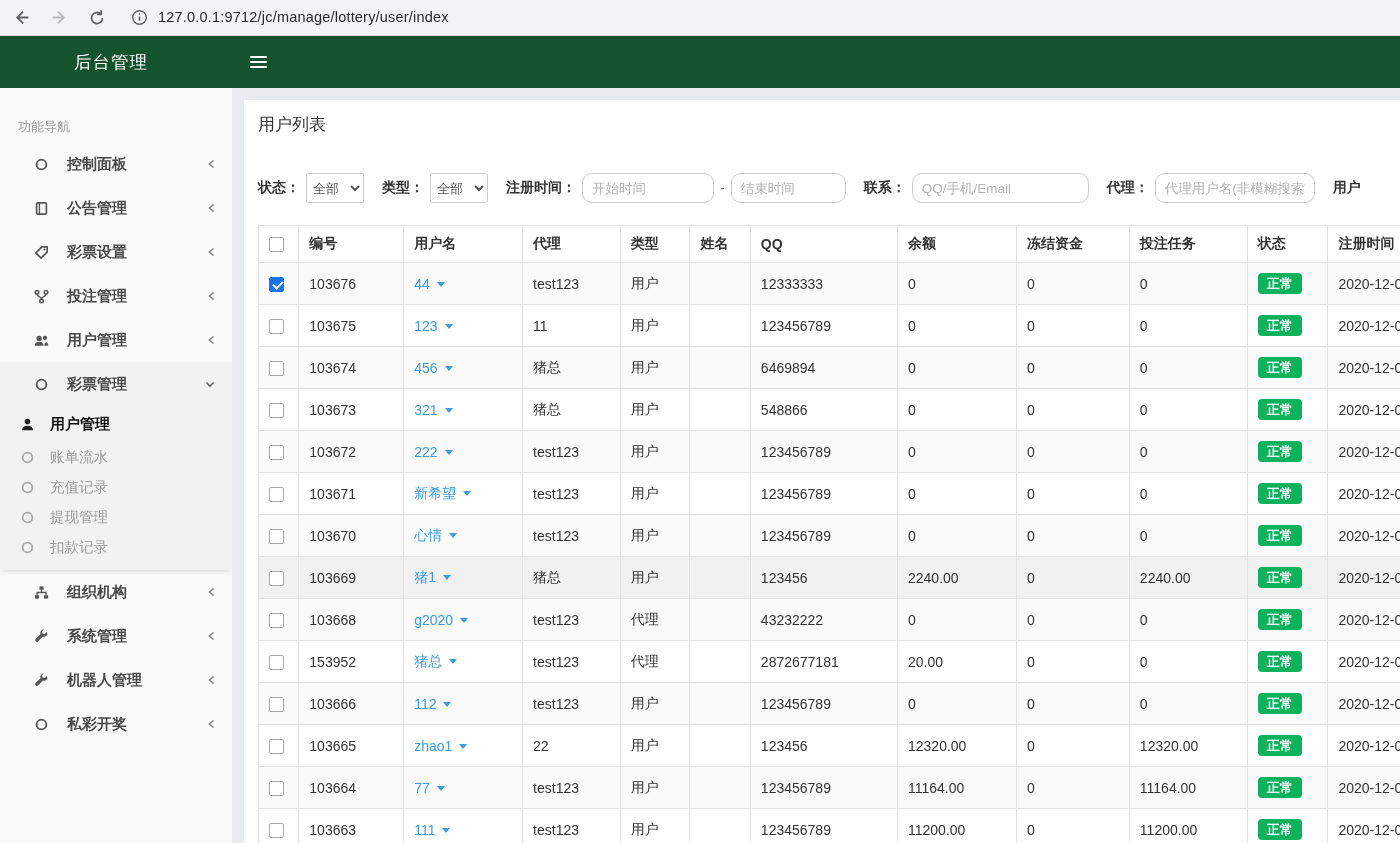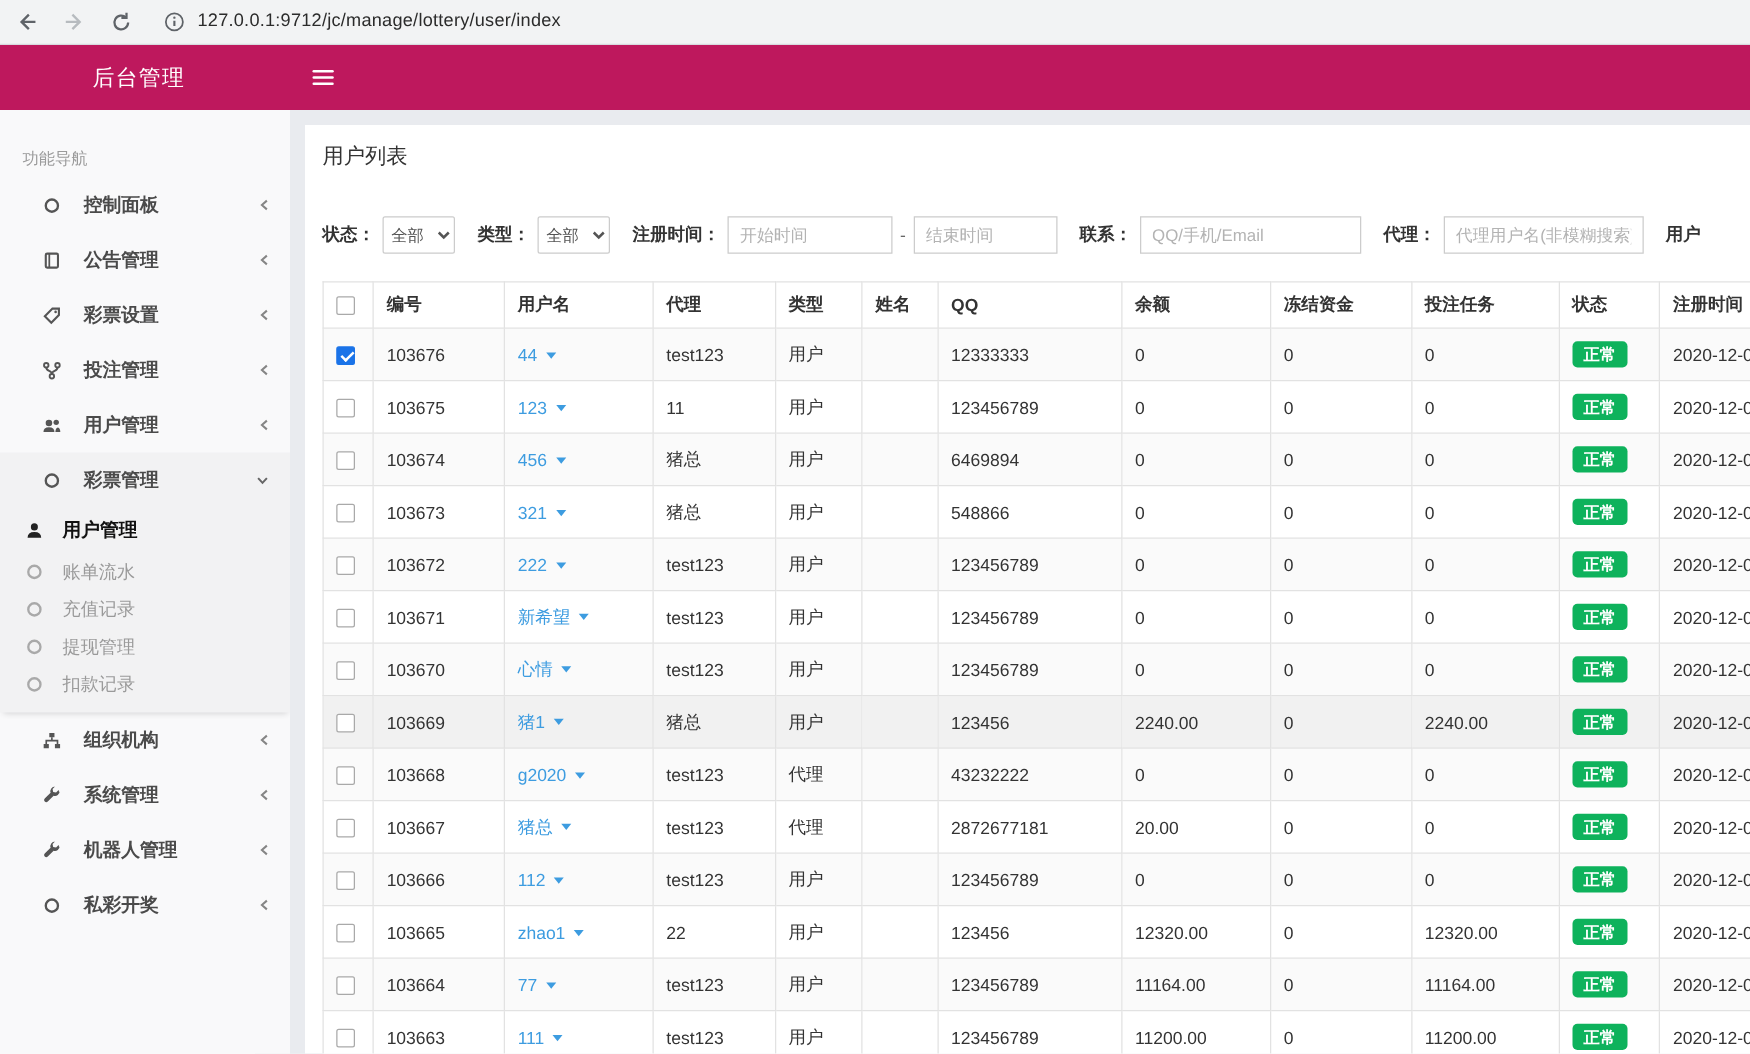--- a/index.html
+++ b/index.html
@@ -9,21 +9,21 @@
   
   .chrome {
     height: 36px; background: #f2f3f4; border-bottom: 1px solid #d8dade;
     display: flex; align-items: center; padding: 0 12px; gap: 19px;
   }
   .chrome .navbtn { display: flex; align-items: center; cursor: pointer; }
   .chrome .url-group { display: flex; align-items: flex-start; gap: 10px; margin-left: 6px; }
   .url-text { font-size: 14.5px; color: #2b2b2b; letter-spacing: .2px; }
 
   
-  .appbar { height: 52px; background: #be185d; display: flex; align-items: center; }
+  .appbar { height: 52px; background: #14532d; display: flex; align-items: center; }
   .appbar .brand { color: #fff; font-size: 17.5px; margin-left: 74px; letter-spacing: 1px; }
   .hamburger { margin-left: 102px; width: 17px; cursor: pointer; }
   .hamburger span { display: block; height: 2.6px; background: #fff; margin: 2.6px 0; border-radius: 1px; }
 
   
   .layout { display: flex; height: 755px; }
 
   
   .sidebar { width: 232px; background: #f9f9fa; flex: none; overflow: hidden; }
   .side-label { color: #9b9b9b; font-size: 13px; margin: 30px 0 6px 18px; }
@@ -50,21 +50,21 @@
 
   
   .filters { display: flex; align-items: center; margin-top: 37px; white-space: nowrap; }
   .f-label { font-size: 14px; font-weight: 700; color: #333; margin-right: 6px; }
   .f-gap { margin-left: 18px; }
   .filters select {
     height: 30px; width: 58px; border: 1px solid #ccc; border-radius: 2px;
     font-size: 13px; color: #555; background: #fff; padding: 0 2px;
   }
   .filters input {
-    height: 30px; border: 1px solid #ccc; border-radius: 0; padding: 0 9px;
+    height: 30px; border: 1px solid #ccc; border-radius: 10px; padding: 0 9px;
     font-size: 13.5px; color: #c2410c; background: #fff;
   }
   .filters input::placeholder { color: #b3b3b3; }
   .in-start { width: 132px; }
   .in-end { width: 115px; }
   .in-contact { width: 177px; }
   .in-agent { width: 160px; }
   .dash { margin: 0 6px; color: #666; font-size: 14px; }
 
   
@@ -491,21 +491,21 @@
               <td class="col-name"></td>
               <td class="col-qq">43232222</td>
               <td class="col-bal">0</td>
               <td class="col-frz">0</td>
               <td class="col-task">0</td>
               <td class="col-st"><span class="badge">正常</span></td>
               <td class="col-reg">2020-12-0</td>
             </tr>
             <tr>
               <td class="col-cb"><span class="cb"></span></td>
-              <td class="col-id">103667</td>
+              <td class="col-id">153952</td>
               <td class="col-user"><a class="ulink"><span>猪总</span><i class="caret"></i></a></td>
               <td class="col-agent">test123</td>
               <td class="col-type">代理</td>
               <td class="col-name"></td>
               <td class="col-qq">2872677181</td>
               <td class="col-bal">20.00</td>
               <td class="col-frz">0</td>
               <td class="col-task">0</td>
               <td class="col-st"><span class="badge">正常</span></td>
               <td class="col-reg">2020-12-0</td>

